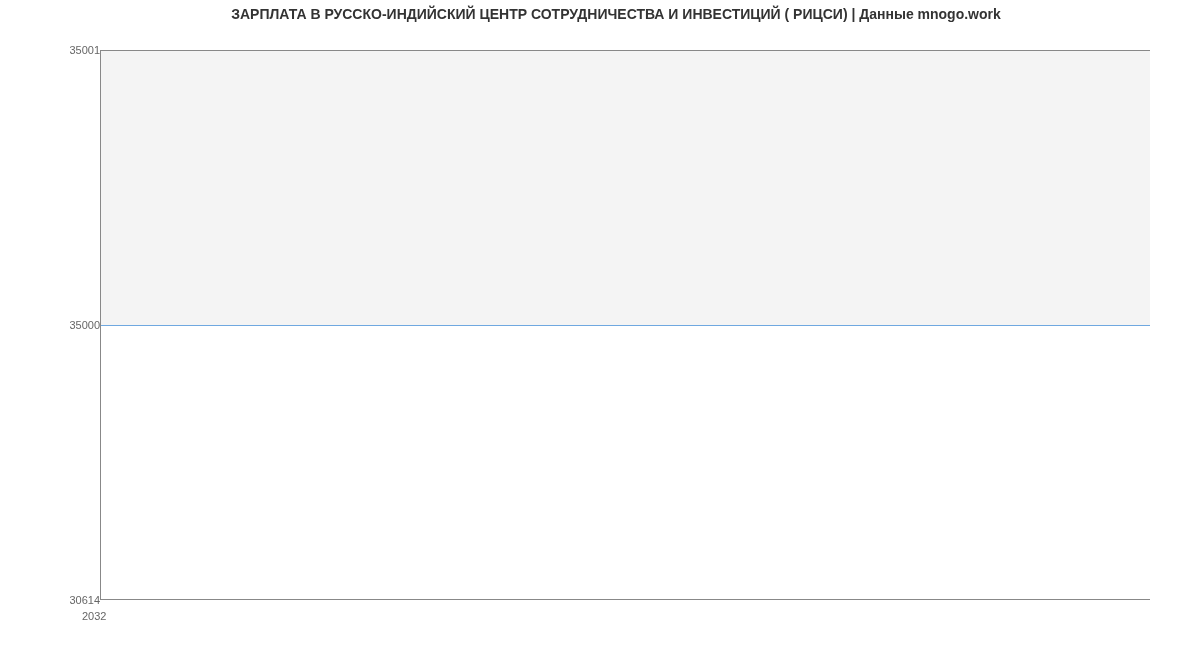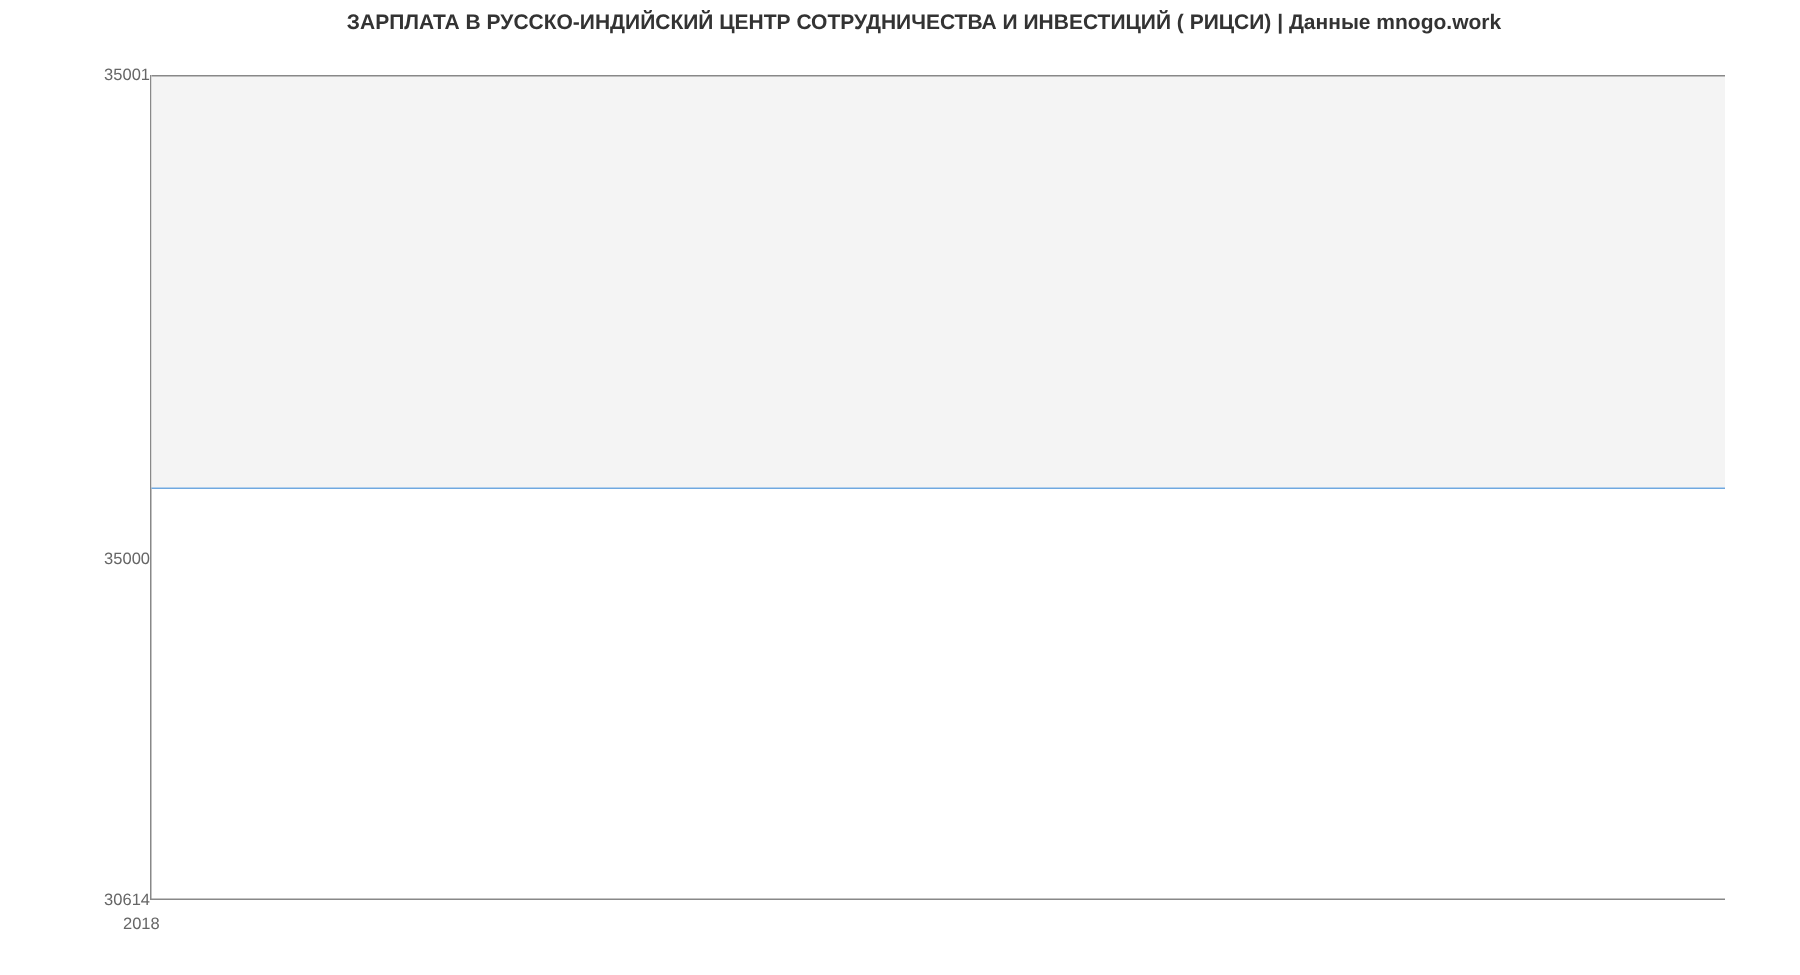--- a/index.html
+++ b/index.html
@@ -58,21 +58,21 @@
   }
   .ylabel {
     position: absolute;
     right: 1100px;
     font-size: 11px;
     color: #666666;
     text-align: left;
     transform: translateY(-50%);
   }
   .ylabel.top    { top: 50px; }
-  .ylabel.mid    { top: 325px; margin-top: 48px; }
+  .ylabel.mid    { top: 325px; }
   .ylabel.bot    { top: 600px; }
   .xlabel {
     position: absolute;
     top: 610px;
     font-size: 11px;
     color: #666666;
   }
   .xlabel.left  { left: 82px; }
   .xlabel.right { left: 1135px; margin-top: 44px; }
 </style>
@@ -84,14 +84,14 @@
 <div class="plot-area">
   <div class="half-fill"></div>
   <div class="grid-top"></div>
   <div class="data-line"></div>
 </div>
 
 <div class="ylabel top">35001</div>
 <div class="ylabel mid">35000</div>
 <div class="ylabel bot">30614</div>
 
-<div class="xlabel left">2018</div>
+<div class="xlabel left">2032</div>
 <div class="xlabel right">2024</div>
 
 </body></html>

